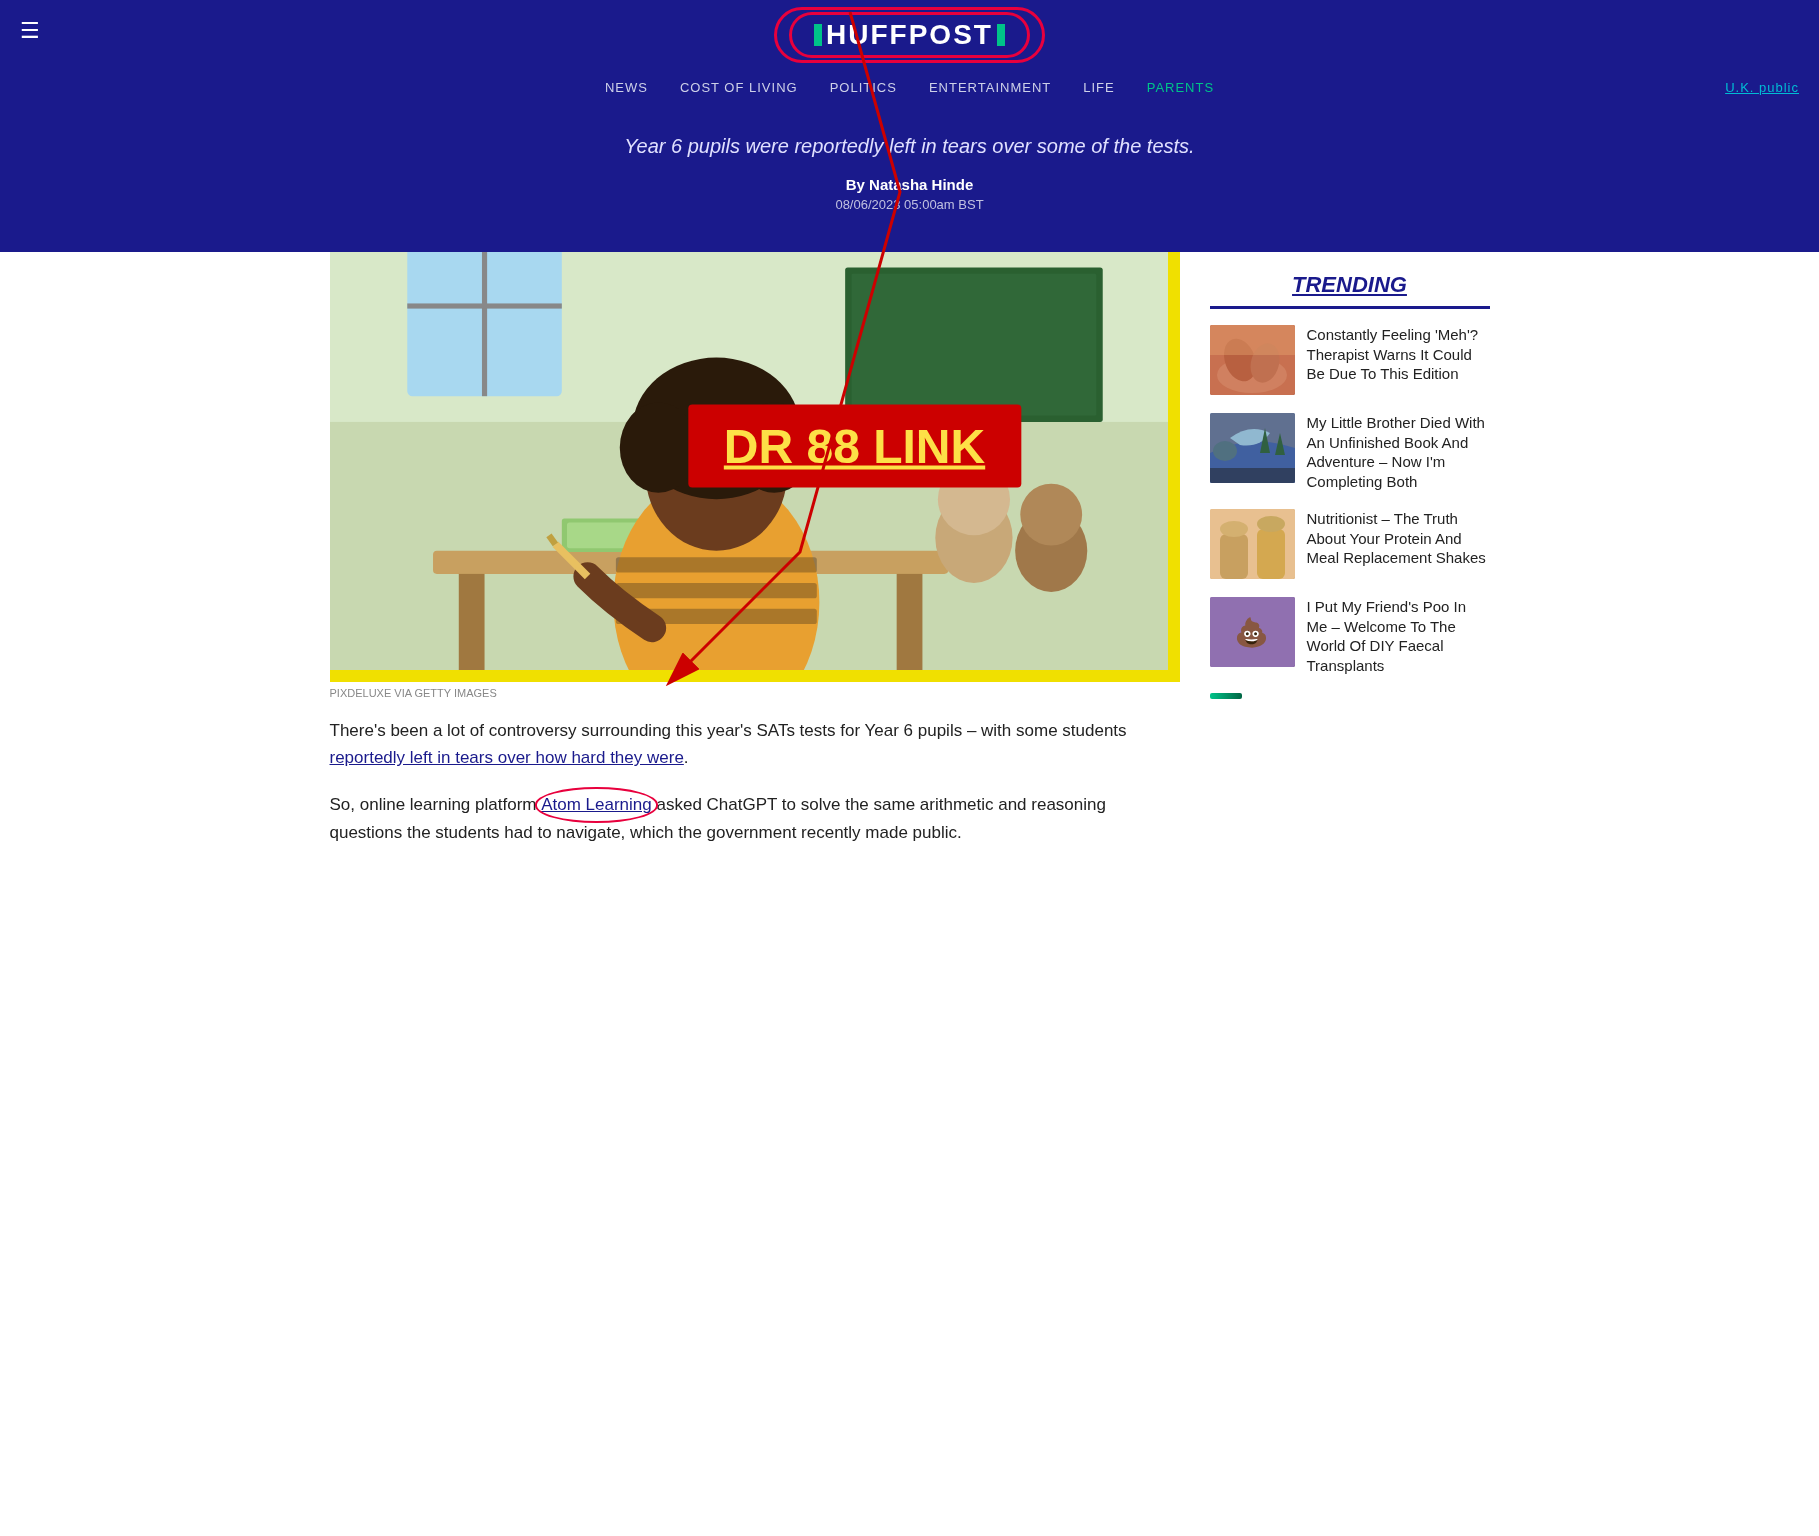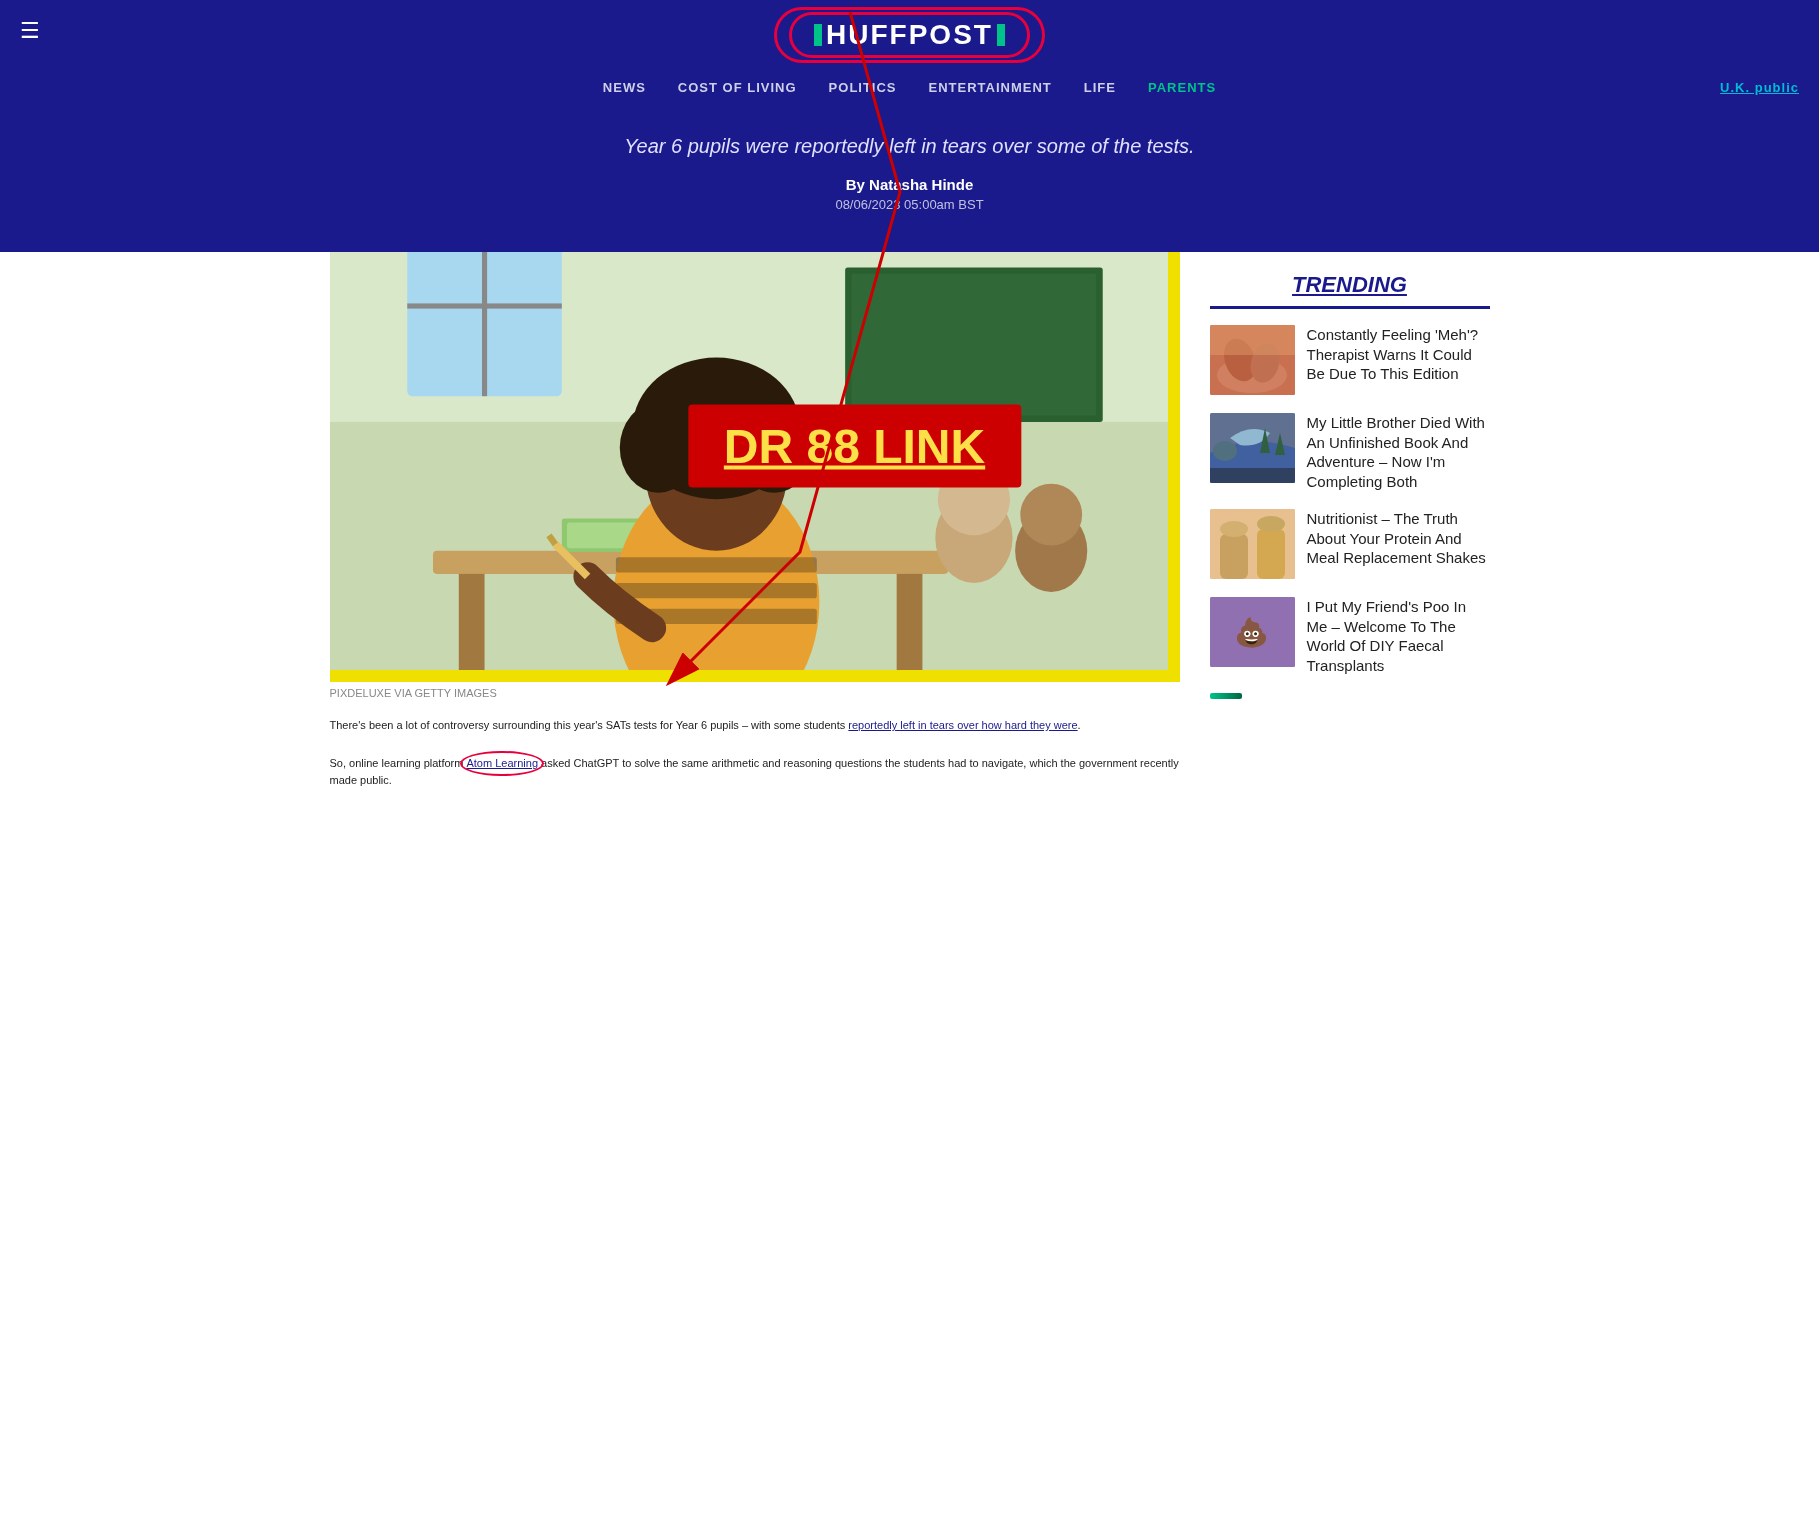--- a/index.html
+++ b/index.html
@@ -53,21 +53,21 @@
       align-items: center;
       gap: 32px;
       padding: 10px 20px;
       width: 100%;
       justify-content: center;
       position: relative;
     }
     .nav-item {
       color: #cdd0e8;
       font-size: 13px;
-      font-weight: 700;
+      font-weight: 400;
       letter-spacing: 1px;
       text-transform: uppercase;
       cursor: pointer;
       text-decoration: none;
     }
     .nav-item.parents { color: #00c389; }
     .nav-item.uk-edition {
       position: absolute;
       right: 20px;
       color: #00bcd4;
@@ -184,21 +184,21 @@
       color: #888;
       margin-top: 5px;
       margin-bottom: 18px;
     }
 
     
     .article-body {
       padding-bottom: 30px;
     }
     .article-body p {
-      font-size: 11px;
+      font-size: 17px;
       line-height: 1.6;
       color: #222;
       margin-bottom: 20px;
     }
     .article-body a {
       color: #1a1a8c;
       text-decoration: underline;
     }
     
     .atom-link {

